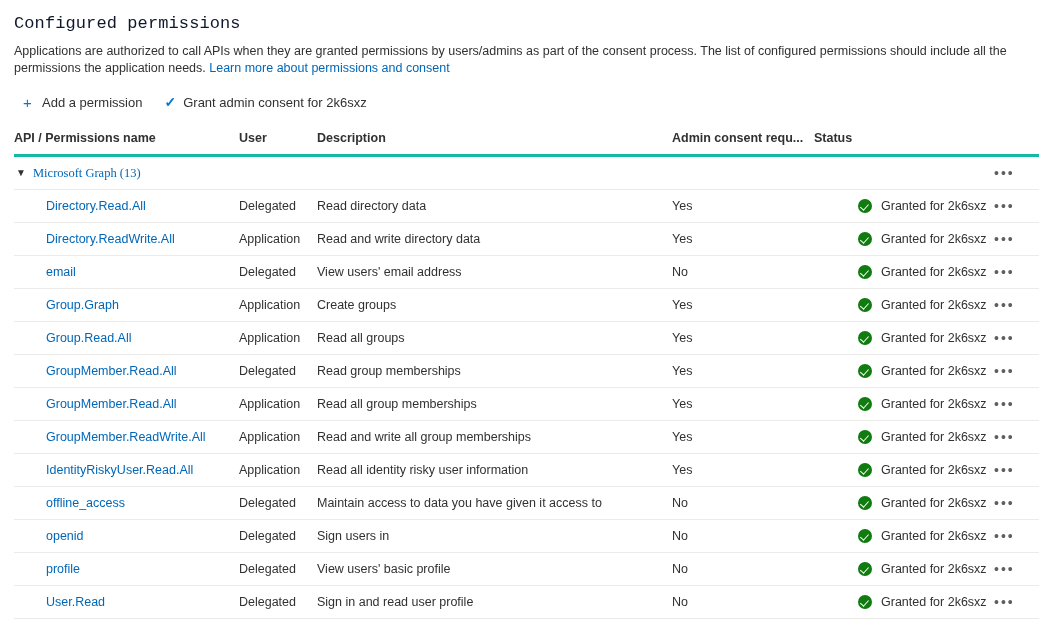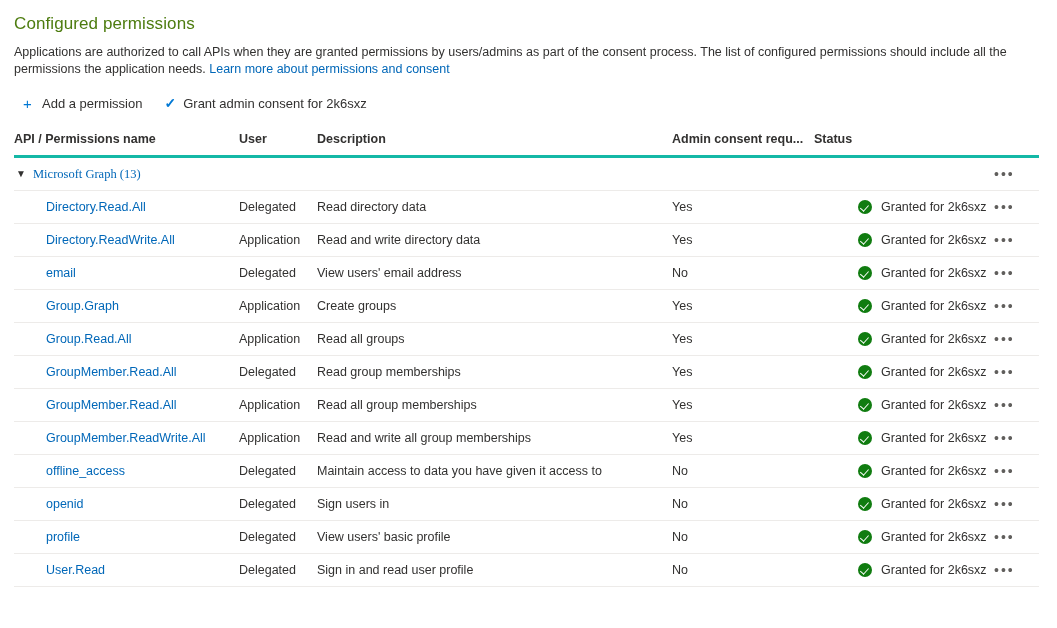--- a/index.html
+++ b/index.html
@@ -16,23 +16,24 @@
     overflow: hidden;
   }
   .page {
     padding: 14px 16px 0 14px;
     box-sizing: border-box;
     width: 1057px;
   }
   .page-title {
     font-size: 17px;
     font-weight: 400;
-    color: #4d7c0f;
+    color: #0f172a;
     margin: 0 0 10px 0;
     letter-spacing: 0.1px;
+    font-family: Liberation Mono, monospace;
   }
   .intro {
     font-size: 12.5px;
     line-height: 17px;
     color: #323130;
     max-width: 1000px;
     margin-bottom: 14px;
   }
   .link {
     color: #0067b8;
@@ -329,20 +330,33 @@
         <td>Yes</td>
         <td>
           <span class="status-cell">
             <span class="status-icon"></span>
             <span>Granted for 2k6sxz</span>
           </span>
         </td>
         <td class="menu-cell"><span class="ellipsis">•••</span></td>
       </tr>
 
+      <tr>
+        <td><span class="perm-name">IdentityRiskyUser.Read.All</span></td>
+        <td>Application</td>
+        <td>Read all identity risky user information</td>
+        <td>Yes</td>
+        <td>
+          <span class="status-cell">
+            <span class="status-icon"></span>
+            <span>Granted for 2k6sxz</span>
+          </span>
+        </td>
+        <td class="menu-cell"><span class="ellipsis">•••</span></td>
+      </tr>
 
       <tr>
         <td><span class="perm-name">offline_access</span></td>
         <td>Delegated</td>
         <td>Maintain access to data you have given it access to</td>
         <td>No</td>
         <td>
           <span class="status-cell">
             <span class="status-icon"></span>
             <span>Granted for 2k6sxz</span>

